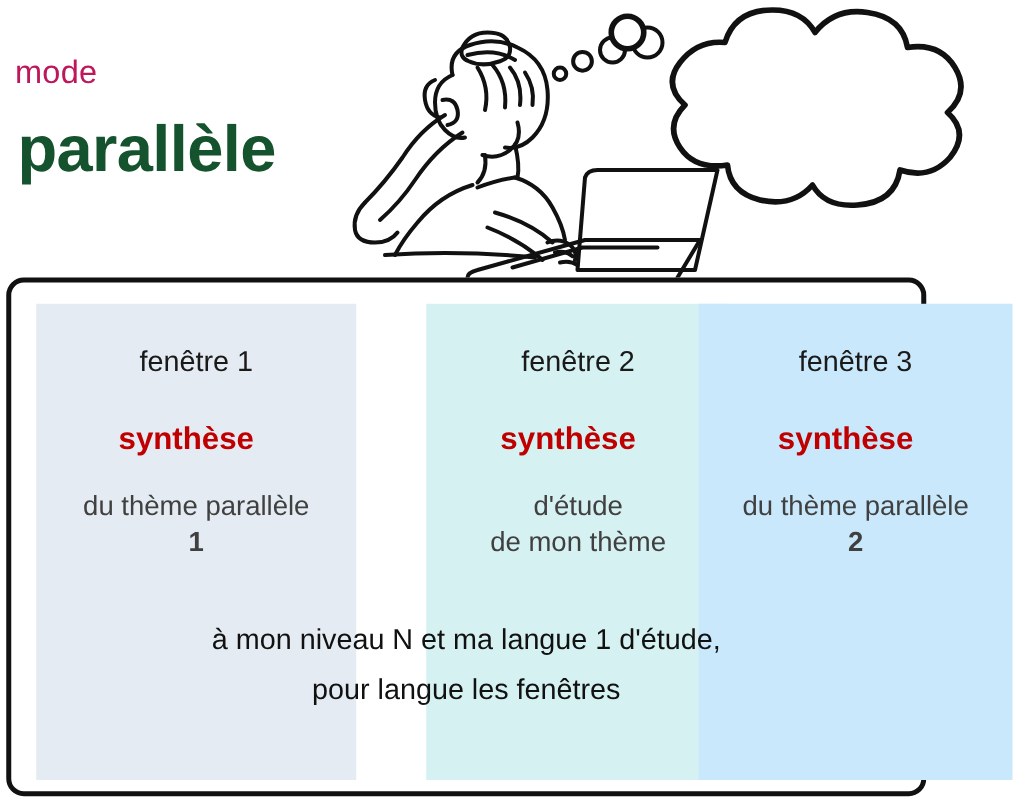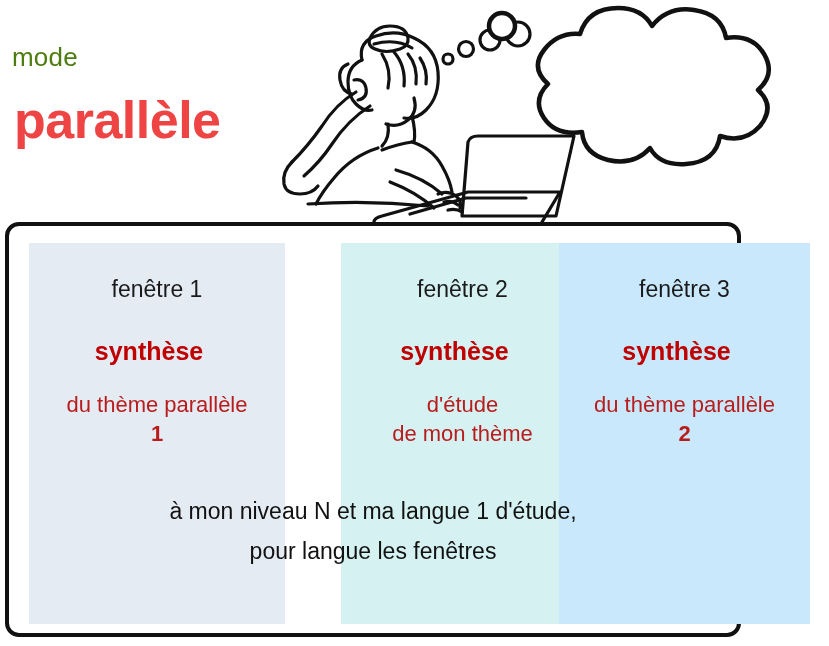--- a/index.html
+++ b/index.html
@@ -20,31 +20,31 @@
   #header-zone {
     position: absolute;
     left: 0; top: 0;
     width: 829px; height: 222px;
   }
 
   #mode-label {
     position: absolute;
     left: 12px; top: 44px;
     font-size: 26px;
-    color: #4d7c0f;
+    color: #be185d;
     letter-spacing: 0.2px;
     line-height: 1;
   }
 
   #mode-title {
     position: absolute;
     left: 14px; top: 94px;
     font-size: 52px;
     font-weight: bold;
-    color: #ef4444;
+    color: #14532d;
     letter-spacing: -0.5px;
     line-height: 1;
   }
 
   #illustration {
     position: absolute;
     left: 262px; top: 2px;
     width: 320px; height: 220px;
   }
 
@@ -100,21 +100,21 @@
     color: #c00000;
     line-height: 1;
   }
 
   .panel-sub {
     position: absolute;
     left: 0; right: 0;
     top: 148px;
     text-align: center;
     font-size: 22px;
-    color: #b91c1c;
+    color: #404040;
     line-height: 1.3;
   }
   .panel-sub .sub-strong { font-weight: bold; }
 
   
   #footer-text {
     position: absolute;
     left: 0; right: 0;
     top: 265px;
     text-align: center;

